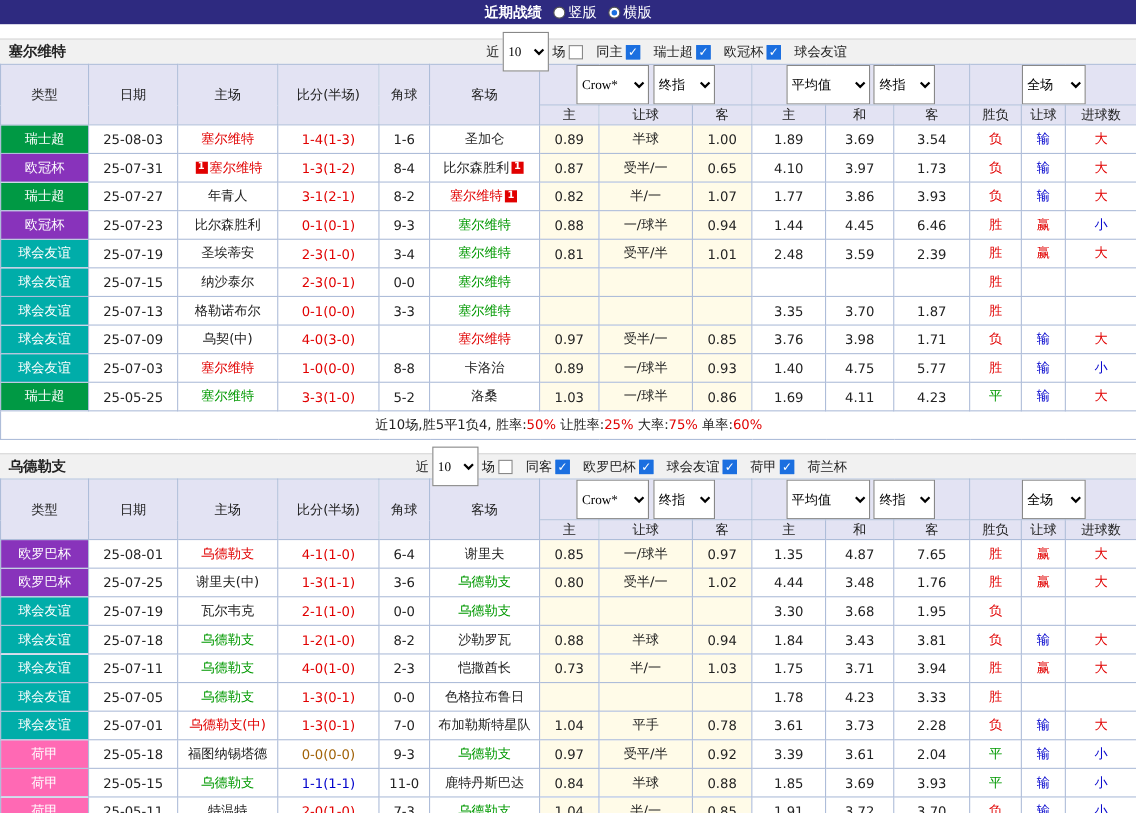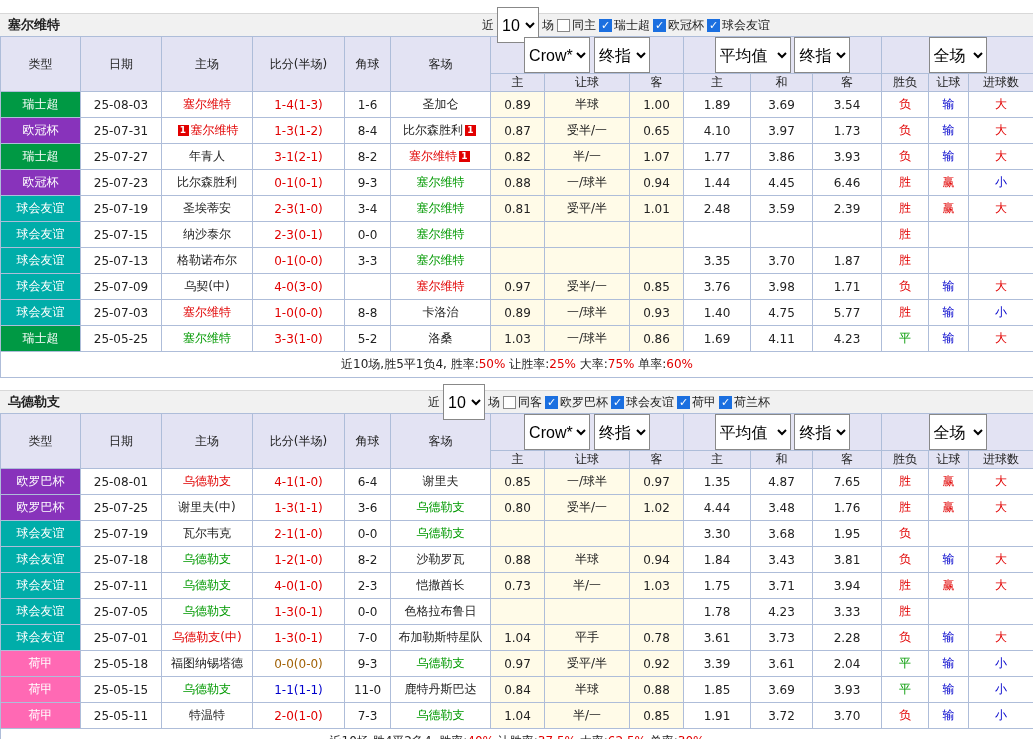--- a/index.html
+++ b/index.html
@@ -8,42 +8,53 @@
   .topbar{height:22px;background:var(--topbar_bg);color:#fff;display:flex;align-items:center;justify-content:center;gap:10px;font-size:13px}
   .topbar-title{font-weight:bold}
   .radio-wrap{display:flex;align-items:center;gap:3px;cursor:pointer}
   .radio{width:11px;height:11px;border-radius:50%;background:#fff;border:1px solid #555;display:inline-block;position:relative}
   .radio.checked::after{content:"";position:absolute;left:2px;top:2px;width:5px;height:5px;border-radius:50%;background:var(--accent)}
   .gap-top{height:13px}
   .gap-mid{height:12px}
   .section-bar{height:23px;background:#f1f1f1;border-top:1px solid #d8d8d8;display:flex;align-items:center;padding:0 8px}
   .team-name{font-weight:bold;font-size:13px}
   .filter-controls{margin-left:auto;margin-right:255px;display:flex;align-items:center;gap:3px;white-space:nowrap}
-  .sel{font-size:16px;height:36px;border:1px solid #888;background:#fff;font-family:Liberation Sans, sans-serif}
+  .sel{font-size:12px;height:36px;border:1px solid #888;background:#fff;font-family:Liberation Serif, serif}
   .w-count{width:42px}.w-src{width:66px}.w-stage{width:56px}.w-avg{width:76px}.w-full{width:58px}
-  .cb-wrap{display:flex;align-items:center;gap:2px;cursor:pointer}
+  .cb-wrap{display:flex;align-items:center;gap:12px;cursor:pointer}
   .cb{width:13px;height:13px;border:1px solid #888;background:#fff;display:inline-block;flex:0 0 auto}
   .cb.checked{background:var(--accent);border-color:var(--accent);color:#fff;font-size:11px;line-height:12px;text-align:center}
   .cb.checked::after{content:"\2713"}
   table.stats{width:1033px;border-collapse:collapse;table-layout:fixed}
   .stats th,.stats td{border:1px solid var(--grid);text-align:center;padding:0;white-space:nowrap;overflow:hidden}
   .stats thead th{background:var(--header_bg);font-weight:normal}
   .stats tr.h1 th{height:23px}
   .stats tr.h2 th{height:17px}
   .stats tbody td{height:26px}
   .type-cell{color:#fff}
   .oddcol{background:var(--odds_col_bg)}
   .summary{height:20px;background:#fff}
   .badge1{display:inline-block;width:11px;height:11px;background:var(--red);color:#fff;font-size:9px;line-height:11px;font-weight:bold;margin:0 2px;vertical-align:middle;text-align:center}
 </style>
 </head>
 <body>
 
 <div class="page">
 
+  <div class="topbar">
+    <span class="topbar-title">近期战绩</span>
+    <label class="radio-wrap">
+      <span class="radio"></span>
+      <span>竖版</span>
+    </label>
+    <label class="radio-wrap">
+      <span class="radio checked"></span>
+      <span>横版</span>
+    </label>
+  </div>
 
   <div class="gap-top"></div>
 
   <div class="section-bar">
     <span class="team-name">塞尔维特</span>
     <div class="filter-controls">
       <span>近</span>
       <select class="sel w-count"><option>10</option></select>
       <span>场</span>
       <label class="cb-wrap">

